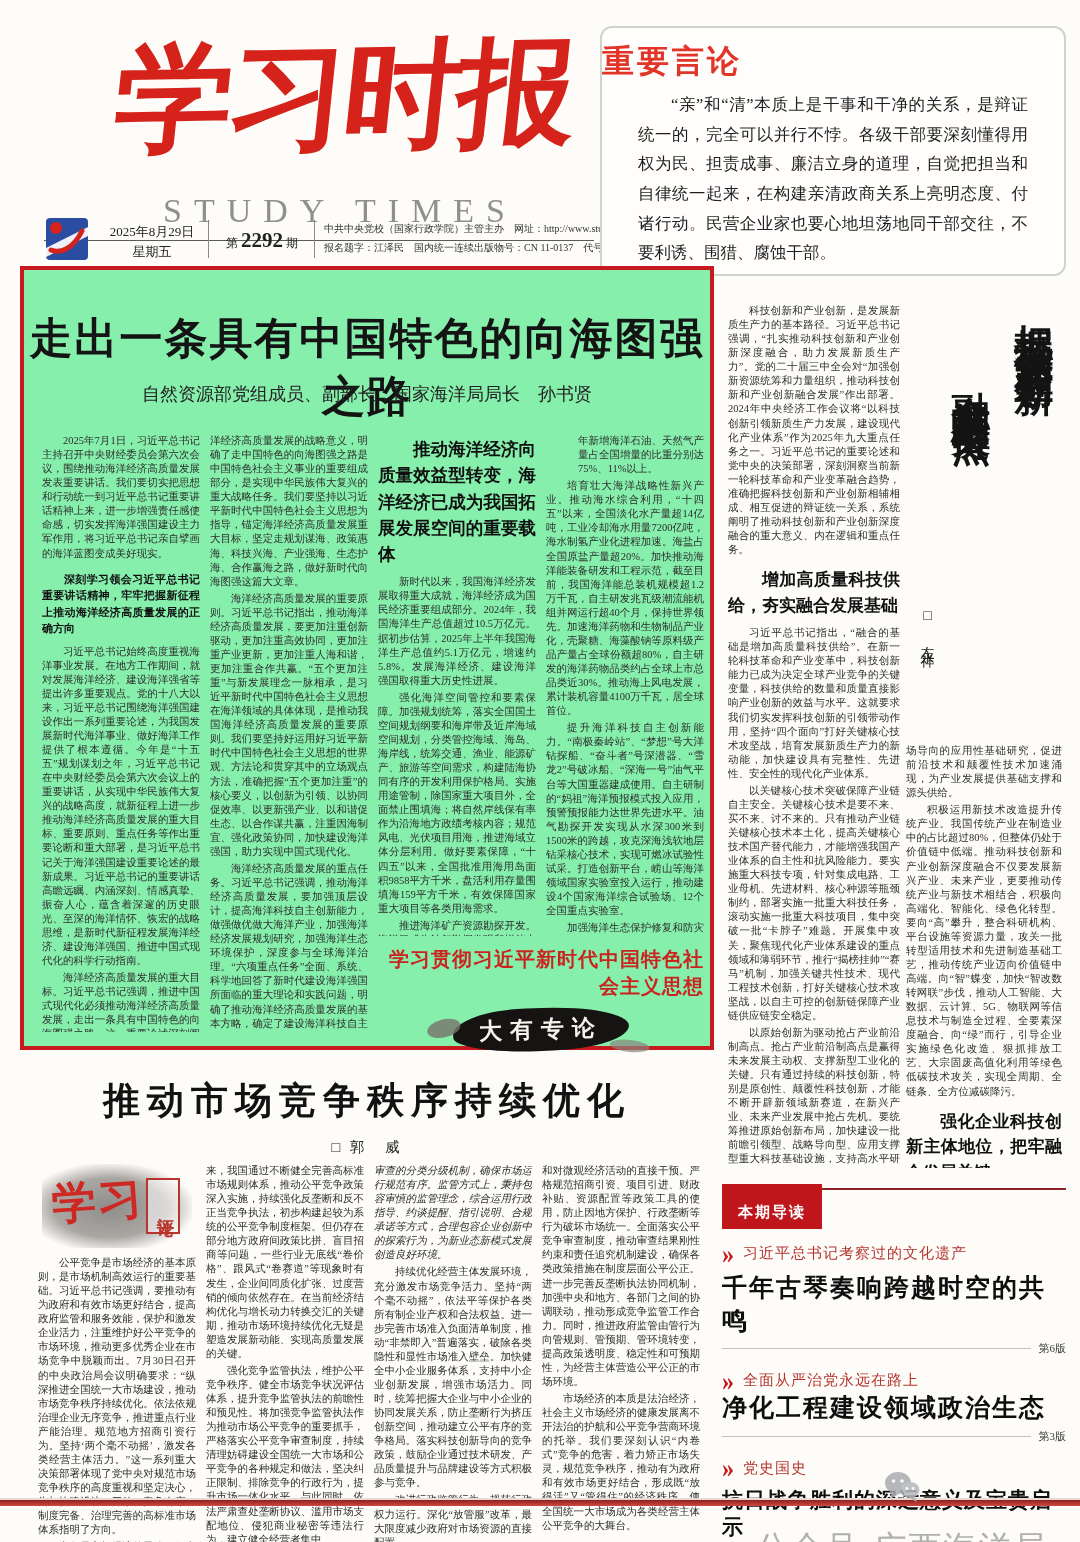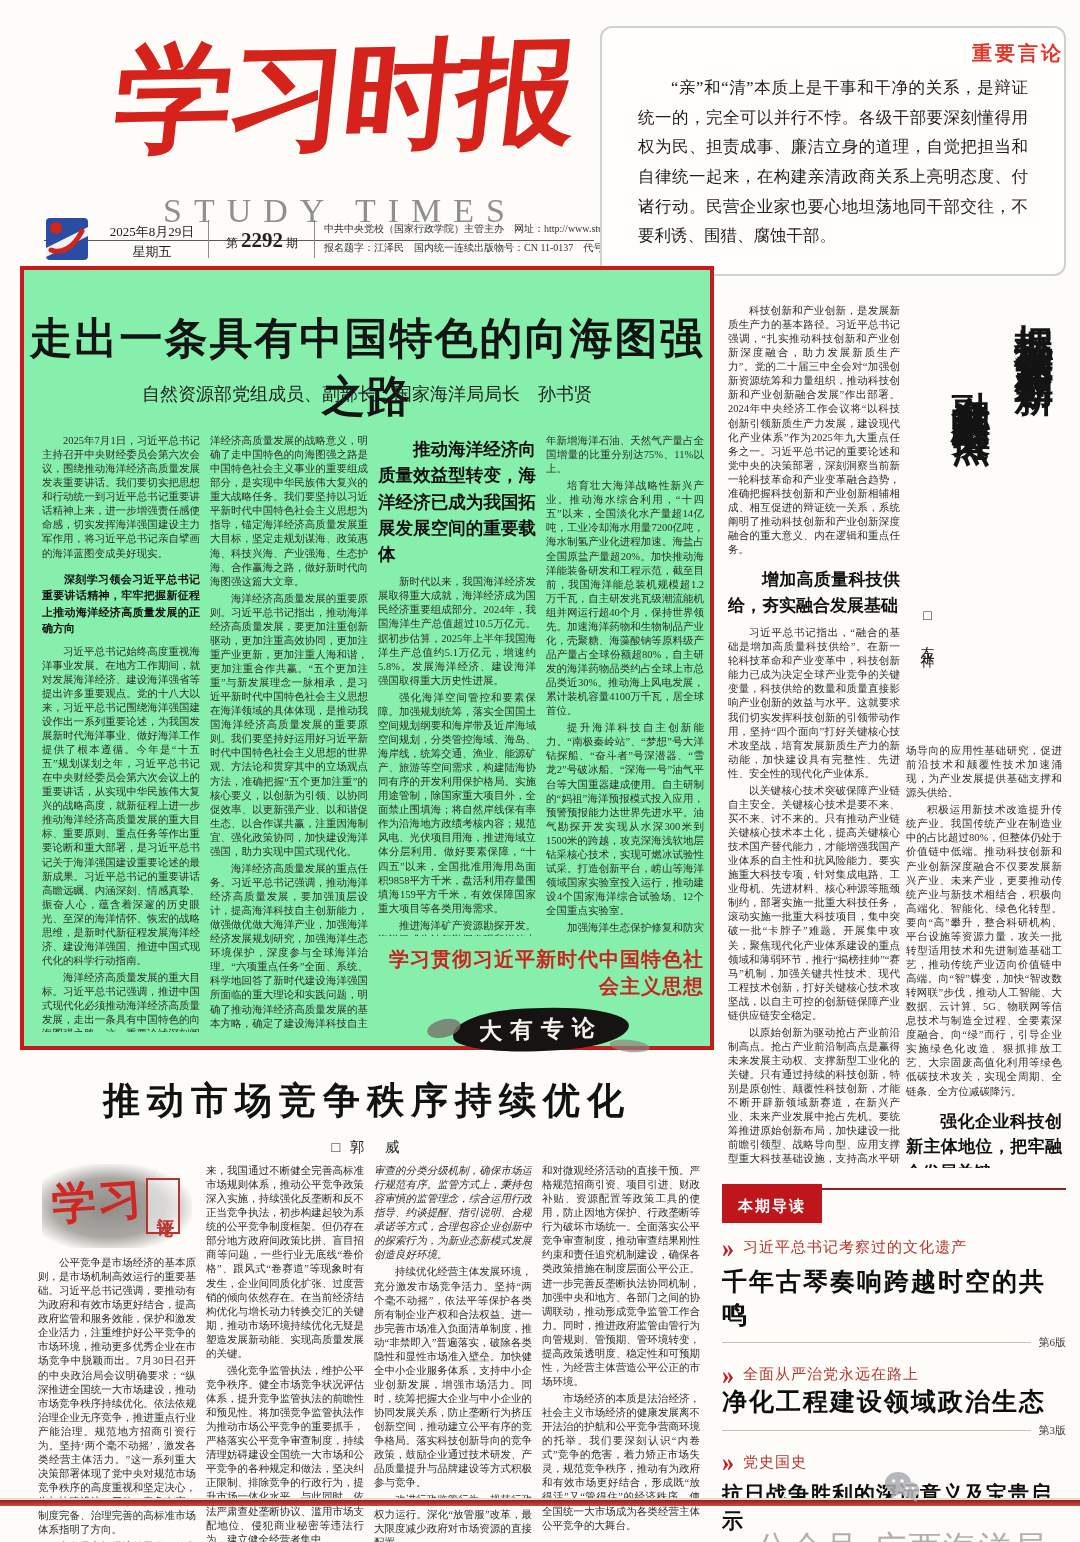--- a/index.html
+++ b/index.html
@@ -26,21 +26,21 @@
   .logo{left:2px;top:4px;width:42px;height:42px;}
   .date-block{left:56px;top:8px;width:104px;text-align:center;font-size:13px;color:#222;line-height:1.5;}
   .vdiv{width:1px;height:38px;background:#8a8a8a;top:6px;}
   .issue-block{left:172px;top:14px;width:92px;text-align:center;font-size:12px;color:#222;white-space:nowrap;}
   .issue-no{font-size:21px;font-weight:bold;}
   .pub-block{left:280px;top:6px;width:330px;font-size:10px;color:#333;line-height:1.85;white-space:nowrap;}
   .quote-box{
     left:600px;top:26px;width:462px;height:246px;
     border:2px solid #ccd4cc;border-radius:12px;background:#fffefc;
   }
-  .quote-title{margin:12px 0 4px;text-align:right;font-size:20px;font-weight:900;color:#e23527;
+  .quote-title{margin:12px 0 4px;text-align:left;font-size:32px;font-weight:900;color:#e23527;
     font-family:"Liberation Sans","DejaVu Sans",sans-serif;letter-spacing:3px;}
   .quote-body{padding:2px 36px;font-size:16.5px;line-height:1.8;text-align:justify;text-indent:2em;color:#1e1e1e;}
   
   .main-box{
     left:20px;top:266px;width:694px;height:784px;
     border:4px solid #c8191e;background:#86efac;box-sizing:border-box;
   }
   .main-headline{left:0;top:40px;width:100%;text-align:center;
     font-size:43px;font-weight:900;color:#141414;letter-spacing:2px;}
   .main-byline{left:0;top:112px;width:100%;text-align:center;font-size:18px;color:#222;}
@@ -111,21 +111,21 @@
     border:2px solid #b8342c;color:#b8342c;background:rgba(255,255,255,.55);
     writing-mode:vertical-rl;font-size:17px;font-weight:bold;text-align:center;line-height:26px;
     letter-spacing:2px;
   }
   
   .guide-zone{left:722px;top:1184px;width:344px;height:312px;}
   .guide-header{display:flex;align-items:flex-start;}
   .guide-badge{
     background:#bf161c;color:#fff;font-size:15px;font-weight:bold;
     font-family:"Liberation Sans","DejaVu Sans",sans-serif;
-    padding:13px 16px 7px;letter-spacing:2px;
+    padding:19px 16px 7px;letter-spacing:2px;
   }
   .guide-topline{flex:1;height:2px;background:#8e2026;margin-top:4px;}
   .g-item{margin-top:15px;}
   .g-kicker{display:flex;align-items:center;gap:8px;color:#b5352e;font-size:15px;letter-spacing:1px;}
   .g-arrow{color:#c8161d;font-size:24px;font-weight:900;line-height:14px;transform:scaleY(1.15);}
   .g-title{font-size:25px;font-weight:900;color:#0e0e0e;letter-spacing:2px;line-height:1.3;margin:9px 0 4px;}
   .g-title.t-sm{font-size:21px;letter-spacing:1px;}
   .g-pageline{display:flex;align-items:center;margin:2px 0 4px;}
   .g-rule{flex:1;height:1px;background:#c9c1b8;}
   .g-page{font-size:11px;color:#3a3a3a;margin-left:8px;}
@@ -188,21 +188,21 @@
     <p class="para">海洋经济高质量发展的重要原则。习近平总书记指出，推动海洋经济高质量发展，要更加注重创新驱动，更加注重高效协同，更加注重产业更新，更加注重人海和谐，更加注重合作共赢。“五个更加注重”与新发展理念一脉相承，是习近平新时代中国特色社会主义思想在海洋领域的具体体现，是推动我国海洋经济高质量发展的重要原则。我们要坚持好运用好习近平新时代中国特色社会主义思想的世界观、方法论和贯穿其中的立场观点方法，准确把握“五个更加注重”的核心要义，以创新为引领、以协同促效率、以更新强产业、以和谐促生态、以合作谋共赢，注重因海制宜、强化政策协同，加快建设海洋强国，助力实现中国式现代化。</p>
     <p class="para">海洋经济高质量发展的重点任务。习近平总书记强调，推动海洋经济高质量发展，要加强顶层设计，提高海洋科技自主创新能力，做强做优做大海洋产业，加强海洋经济发展规划研究，加强海洋生态环境保护，深度参与全球海洋治理。“六项重点任务”全面、系统、科学地回答了新时代建设海洋强国所面临的重大理论和实践问题，明确了推动海洋经济高质量发展的基本方略，确定了建设海洋科技自主创新体系的有效路径，指明了建设现代海洋产业体系的主攻方向，提供了培育海洋区域增长极的科学指引，制定了加强海洋生态保护的行动目标，贡献了引领全球海洋治理的中国方案。</p>
   </div>
   <div class="col m-c3">
     <div class="subhead indent" style="font-size:17.5px;margin-top:2px;">推动海洋经济向质量效益型转变，海洋经济已成为我国拓展发展空间的重要载体</div>
     <p class="para">新时代以来，我国海洋经济发展取得重大成就，海洋经济成为国民经济重要组成部分。2024年，我国海洋生产总值超过10.5万亿元。据初步估算，2025年上半年我国海洋生产总值约5.1万亿元，增速约5.8%。发展海洋经济、建设海洋强国取得重大历史性进展。</p>
     <p class="para">强化海洋空间管控和要素保障。加强规划统筹，落实全国国土空间规划纲要和海岸带及近岸海域空间规划，分类管控海域、海岛、海岸线，统筹交通、渔业、能源矿产、旅游等空间需求，构建陆海协同有序的开发利用保护格局。实施用途管制，除国家重大项目外，全面禁止围填海；将自然岸线保有率作为沿海地方政绩考核内容；规范风电、光伏项目用海，推进海域立体分层利用。做好要素保障，“十四五”以来，全国批准用海用岛面积9858平方千米，盘活利用存量围填海159平方千米，有效保障国家重大项目等各类用海需求。</p>
     <p class="para">推进海洋矿产资源勘探开发。海洋已成为油气勘探发现和增储上产主战场。实施新一轮找矿突破战略行动，加大油气勘查区块出让力度、推动重点海域油气地质调查和勘探开发合作。“十四五”以来，在渤海累计发现3个亿吨级油田和1个千亿方级气田，南海多个盆地均有突破。2024</p>
   </div>
   <div class="col m-c4">
-    <p class="para" style="text-indent:0;">年新增海洋石油、天然气产量占全国增量的比重分别达75%、11%以上。</p>
+    <p class="para" style="text-indent:0;margin-left:32px;">年新增海洋石油、天然气产量占全国增量的比重分别达75%、11%以上。</p>
     <p class="para">培育壮大海洋战略性新兴产业。推动海水综合利用，“十四五”以来，全国淡化水产量超14亿吨，工业冷却海水用量7200亿吨，海水制氢产业化进程加速。海盐占全国原盐产量超20%。加快推动海洋能装备研发和工程示范，截至目前，我国海洋能总装机规模超1.2万千瓦，自主研发兆瓦级潮流能机组并网运行超40个月，保持世界领先。加速海洋药物和生物制品产业化，壳聚糖、海藻酸钠等原料级产品产量占全球份额超80%，自主研发的海洋药物品类约占全球上市总品类近30%。推动海上风电发展，累计装机容量4100万千瓦，居全球首位。</p>
     <p class="para">提升海洋科技自主创新能力。“南极秦岭站”、“梦想”号大洋钻探船、“奋斗者”号深潜器、“雪龙2”号破冰船、“深海一号”油气平台等大国重器建成使用。自主研制的“妈祖”海洋预报模式投入应用，预警预报能力达世界先进水平。油气勘探开发实现从水深300米到1500米的跨越，攻克深海浅软地层钻采核心技术，实现可燃冰试验性试采。打造创新平台，崂山等海洋领域国家实验室投入运行，推动建设4个国家海洋综合试验场、12个全国重点实验室。</p>
     <p class="para">加强海洋生态保护修复和防灾减灾。守牢自然生态安全边界，划定海洋生态保护红线15.1万平方千米，建立涉海自然保护地352个，推动中国黄（渤）海候鸟栖息地入选世界自然遗产。实施重大修复工程，“十四五”以来，中央财政累计安排196.8亿元。</p>
 
   </div>
 
   <div class="abs banner-zone">
     <div class="banner-text">学习贯彻习近平新时代中国特色社会主义思想</div>
     <div class="brush-stamp">大有专论</div>
   </div>

